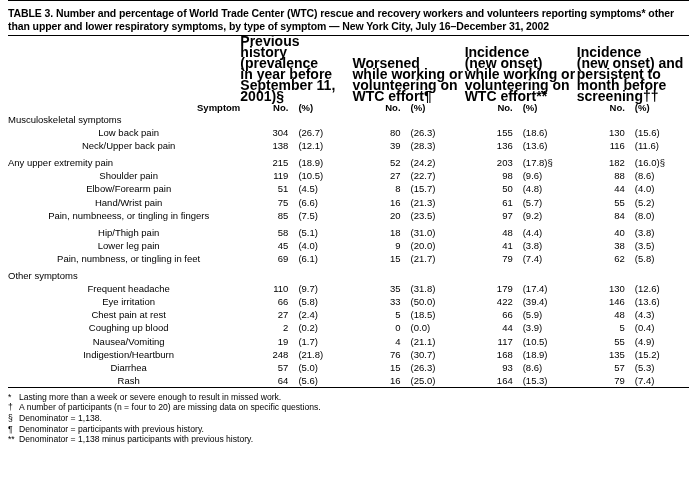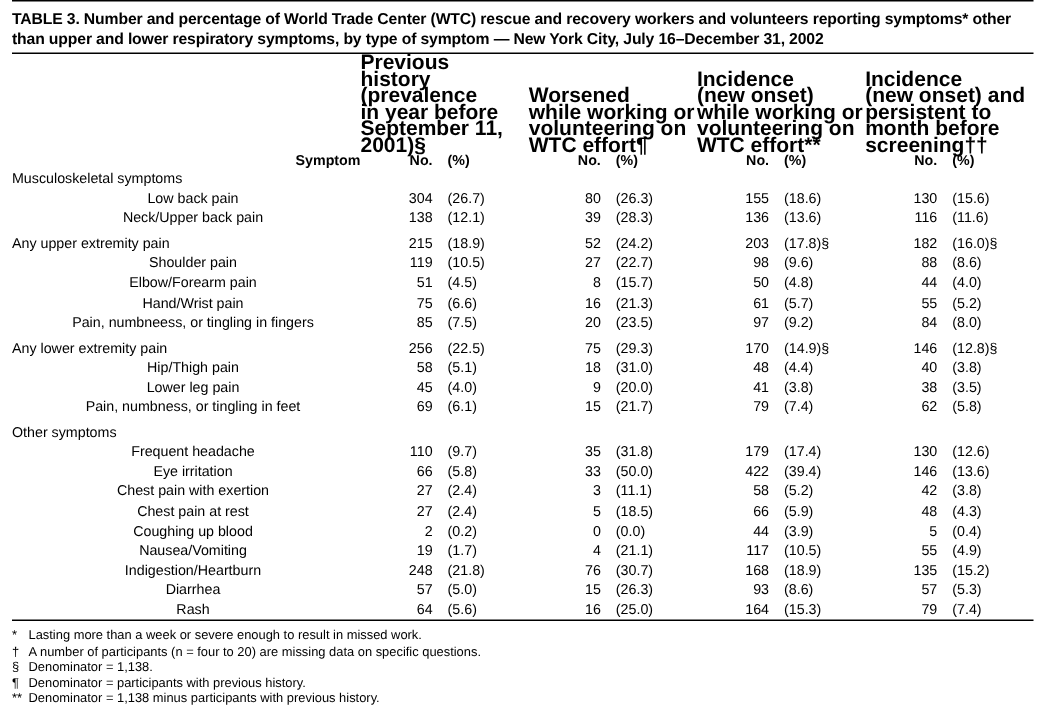--- a/index.html
+++ b/index.html
@@ -248,31 +248,20 @@
           <td class="pct">(23.5)</td>
           <td class="num">97</td>
           <td class="pct">(9.2)</td>
           <td class="num">84</td>
           <td class="pct">(8.0)</td>
         </tr>
         <tr class="spacer-row">
           <td colspan="9"></td>
         </tr>
         <tr class="row">
-          <td>Any lower extremity pain</td>
-          <td class="num">256</td>
-          <td class="pct">(22.5)</td>
-          <td class="num">75</td>
-          <td class="pct">(29.3)</td>
-          <td class="num">170</td>
-          <td class="pct">(14.9)§</td>
-          <td class="num">146</td>
-          <td class="pct">(12.8)§</td>
-        </tr>
-        <tr class="row">
           <td class="indent">Hip/Thigh pain</td>
           <td class="num">58</td>
           <td class="pct">(5.1)</td>
           <td class="num">18</td>
           <td class="pct">(31.0)</td>
           <td class="num">48</td>
           <td class="pct">(4.4)</td>
           <td class="num">40</td>
           <td class="pct">(3.8)</td>
         </tr>
@@ -328,31 +317,20 @@
           <td class="num">66</td>
           <td class="pct">(5.8)</td>
           <td class="num">33</td>
           <td class="pct">(50.0)</td>
           <td class="num">422</td>
           <td class="pct">(39.4)</td>
           <td class="num">146</td>
           <td class="pct">(13.6)</td>
         </tr>
         <tr class="row">
-          <td class="indent">Chest pain with exertion</td>
-          <td class="num">27</td>
-          <td class="pct">(2.4)</td>
-          <td class="num">3</td>
-          <td class="pct">(11.1)</td>
-          <td class="num">58</td>
-          <td class="pct">(5.2)</td>
-          <td class="num">42</td>
-          <td class="pct">(3.8)</td>
-        </tr>
-        <tr class="row">
           <td class="indent">Chest pain at rest</td>
           <td class="num">27</td>
           <td class="pct">(2.4)</td>
           <td class="num">5</td>
           <td class="pct">(18.5)</td>
           <td class="num">66</td>
           <td class="pct">(5.9)</td>
           <td class="num">48</td>
           <td class="pct">(4.3)</td>
         </tr>

